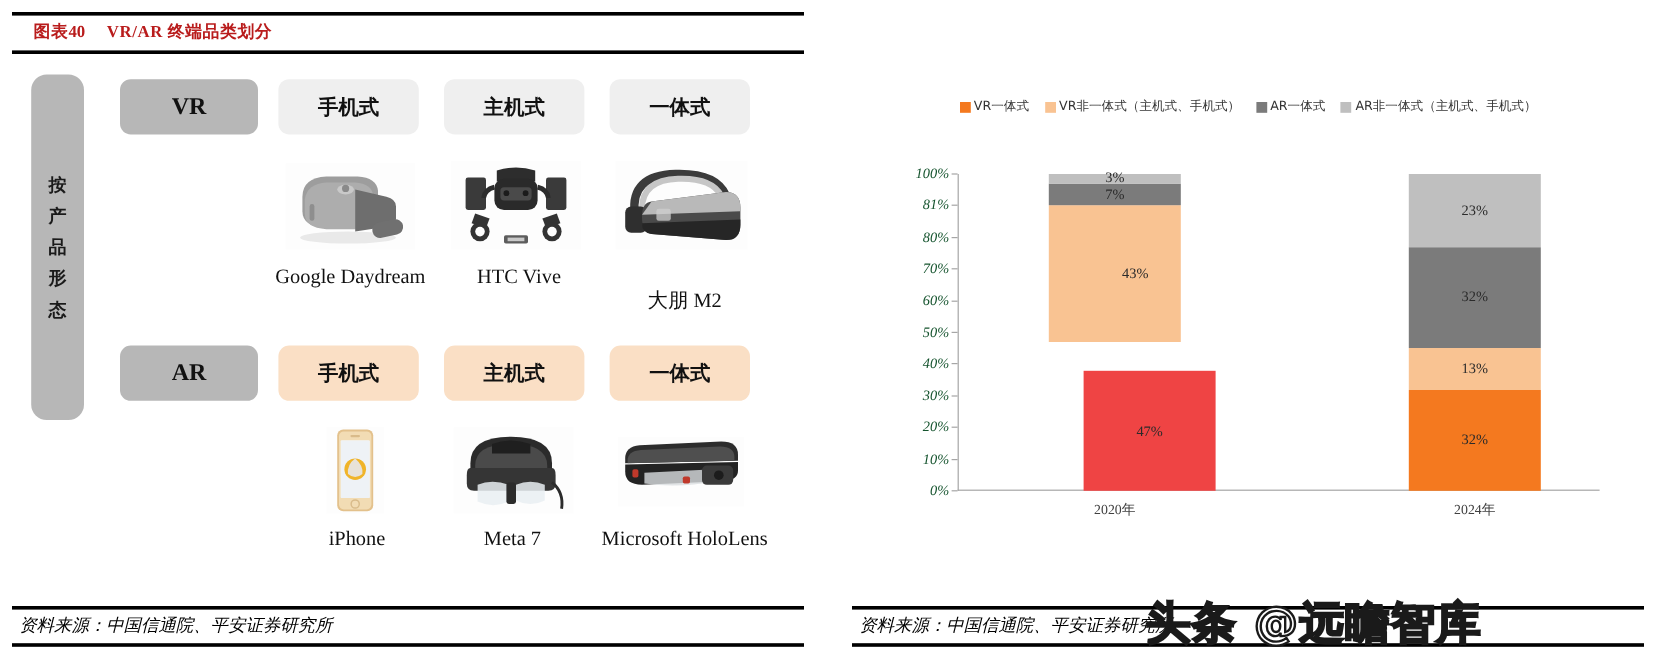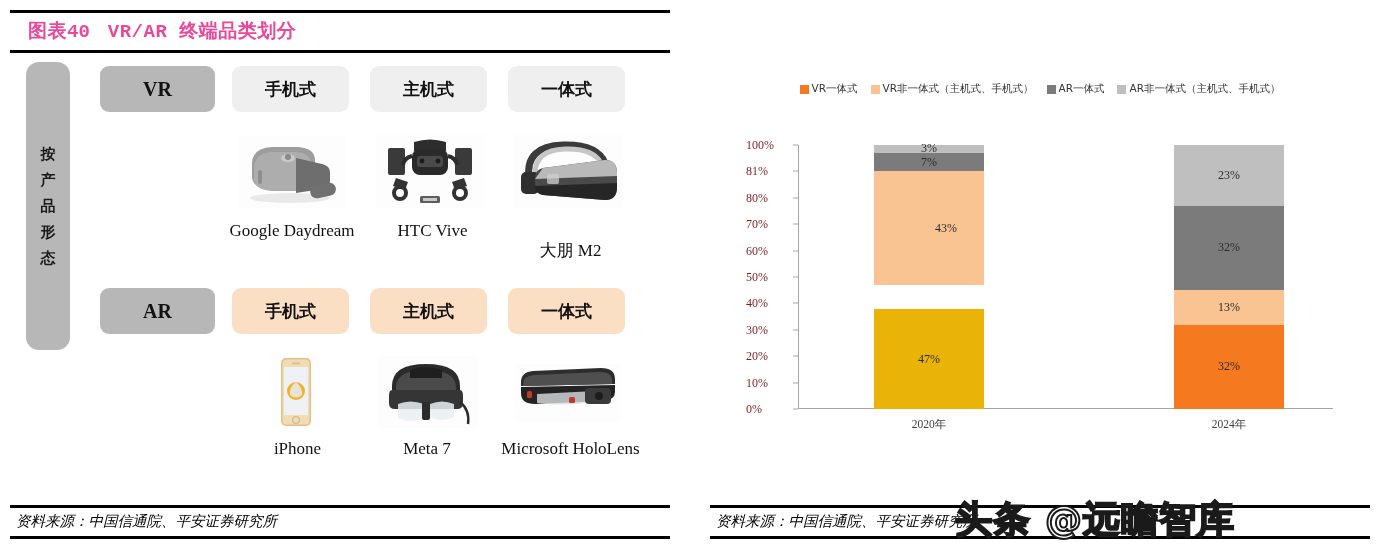--- a/index.html
+++ b/index.html
@@ -14,24 +14,24 @@
   
   .panel { position: absolute; top: 0; height: 545px; }
   .panel-left  { left: 10px;  width: 660px; }
   .panel-right { left: 710px; width: 660px; }
 
   
   .fig-header { position: absolute; left: 0; top: 10px; width: 100%; }
   .rule-top    { height: 3px; background: #000; }
   .rule-bottom { height: 3px; background: #000; }
   .fig-title {
-    font-family: Liberation Mono, monospace;
+    font-family: Liberation Serif, serif;
     font-weight: bold;
-    font-size: 19px;
-    color: #ec4899;
+    font-size: 14px;
+    color: #b91c1c;
     padding: 5px 0 6px 18px;
     letter-spacing: 0.5px;
     white-space: nowrap;
   }
   .fig-title .num { letter-spacing: 0; }
   .fig-title .gap { display: inline-block; width: 18px; }
 
   
   .fig-footer { position: absolute; left: 0; bottom: 6px; width: 100%; }
   .src-text {
@@ -112,24 +112,25 @@
   .legend-text {
     font-family: "DejaVu Sans", sans-serif;
     font-size: 10.5px; color: #333;
   }
 
   .plot { position: absolute; left: 88px; top: 89px; width: 535px; height: 264px; }
   .axis-y { position: absolute; left: 0; top: 0; width: 1px; height: 264px; background: #a6a6a6; }
   .axis-x { position: absolute; left: 0; bottom: 0; width: 535px; height: 1px; background: #a6a6a6; }
   .ytick {
     position: absolute; right: 100%; width: 52px;
-    text-align: left; padding-right: 7px;
+    text-align: right; padding-right: 7px;
     font-family: "Liberation Serif", serif;
-    font-size: 12px; color: #7f1d1d;
+    font-size: 12px; color: #14532d;
     transform: translateY(-50%);
+    font-style: italic;
   }
   .ytick-mark { position: absolute; left: 0; width: 5px; height: 1px; background: #a6a6a6; transform: translate(-5px,-50%); }
 
   .bar { position: absolute; bottom: 0; width: 110px; }
   .seg {
     position: absolute; left: 0; width: 100%;
     display: flex; align-items: center; justify-content: center;
     font-family: "Liberation Serif", serif;
     font-size: 12px; color: #2b2b2b;
   }
@@ -325,21 +326,21 @@
         <div class="ytick-mark" style="top:184.8px"></div>
         <div class="ytick-mark" style="top:158.4px"></div>
         <div class="ytick-mark" style="top:132px"></div>
         <div class="ytick-mark" style="top:105.6px"></div>
         <div class="ytick-mark" style="top:79.2px"></div>
         <div class="ytick-mark" style="top:52.8px"></div>
         <div class="ytick-mark" style="top:26.4px"></div>
         <div class="ytick-mark" style="top:0px"></div>
 
         <div class="bar" style="left:76px; height:264px;">
-          <div class="seg" style="bottom:0; height:100px; background:#eab308;">47%</div>
+          <div class="seg" style="bottom:0; height:100px; background:#ef4444;margin-left:29px;">47%</div>
           <div class="seg" style="bottom:124.08px; height:113.52px; background:#F9C392;padding-left:34px;">43%</div>
           <div class="seg" style="bottom:237.6px; height:18.48px; background:#7B7B7B;">7%</div>
           <div class="seg" style="bottom:256.08px; height:7.92px; background:#BFBFBF;">3%</div>
         </div>
 
         <div class="bar" style="left:376px; height:264px;">
           <div class="seg" style="bottom:0; height:84.48px; background:#F4791F;">32%</div>
           <div class="seg" style="bottom:84.48px; height:34.32px; background:#F9C392;">13%</div>
           <div class="seg" style="bottom:118.8px; height:84.48px; background:#7B7B7B;">32%</div>
           <div class="seg" style="bottom:203.28px; height:60.72px; background:#BFBFBF;">23%</div>

